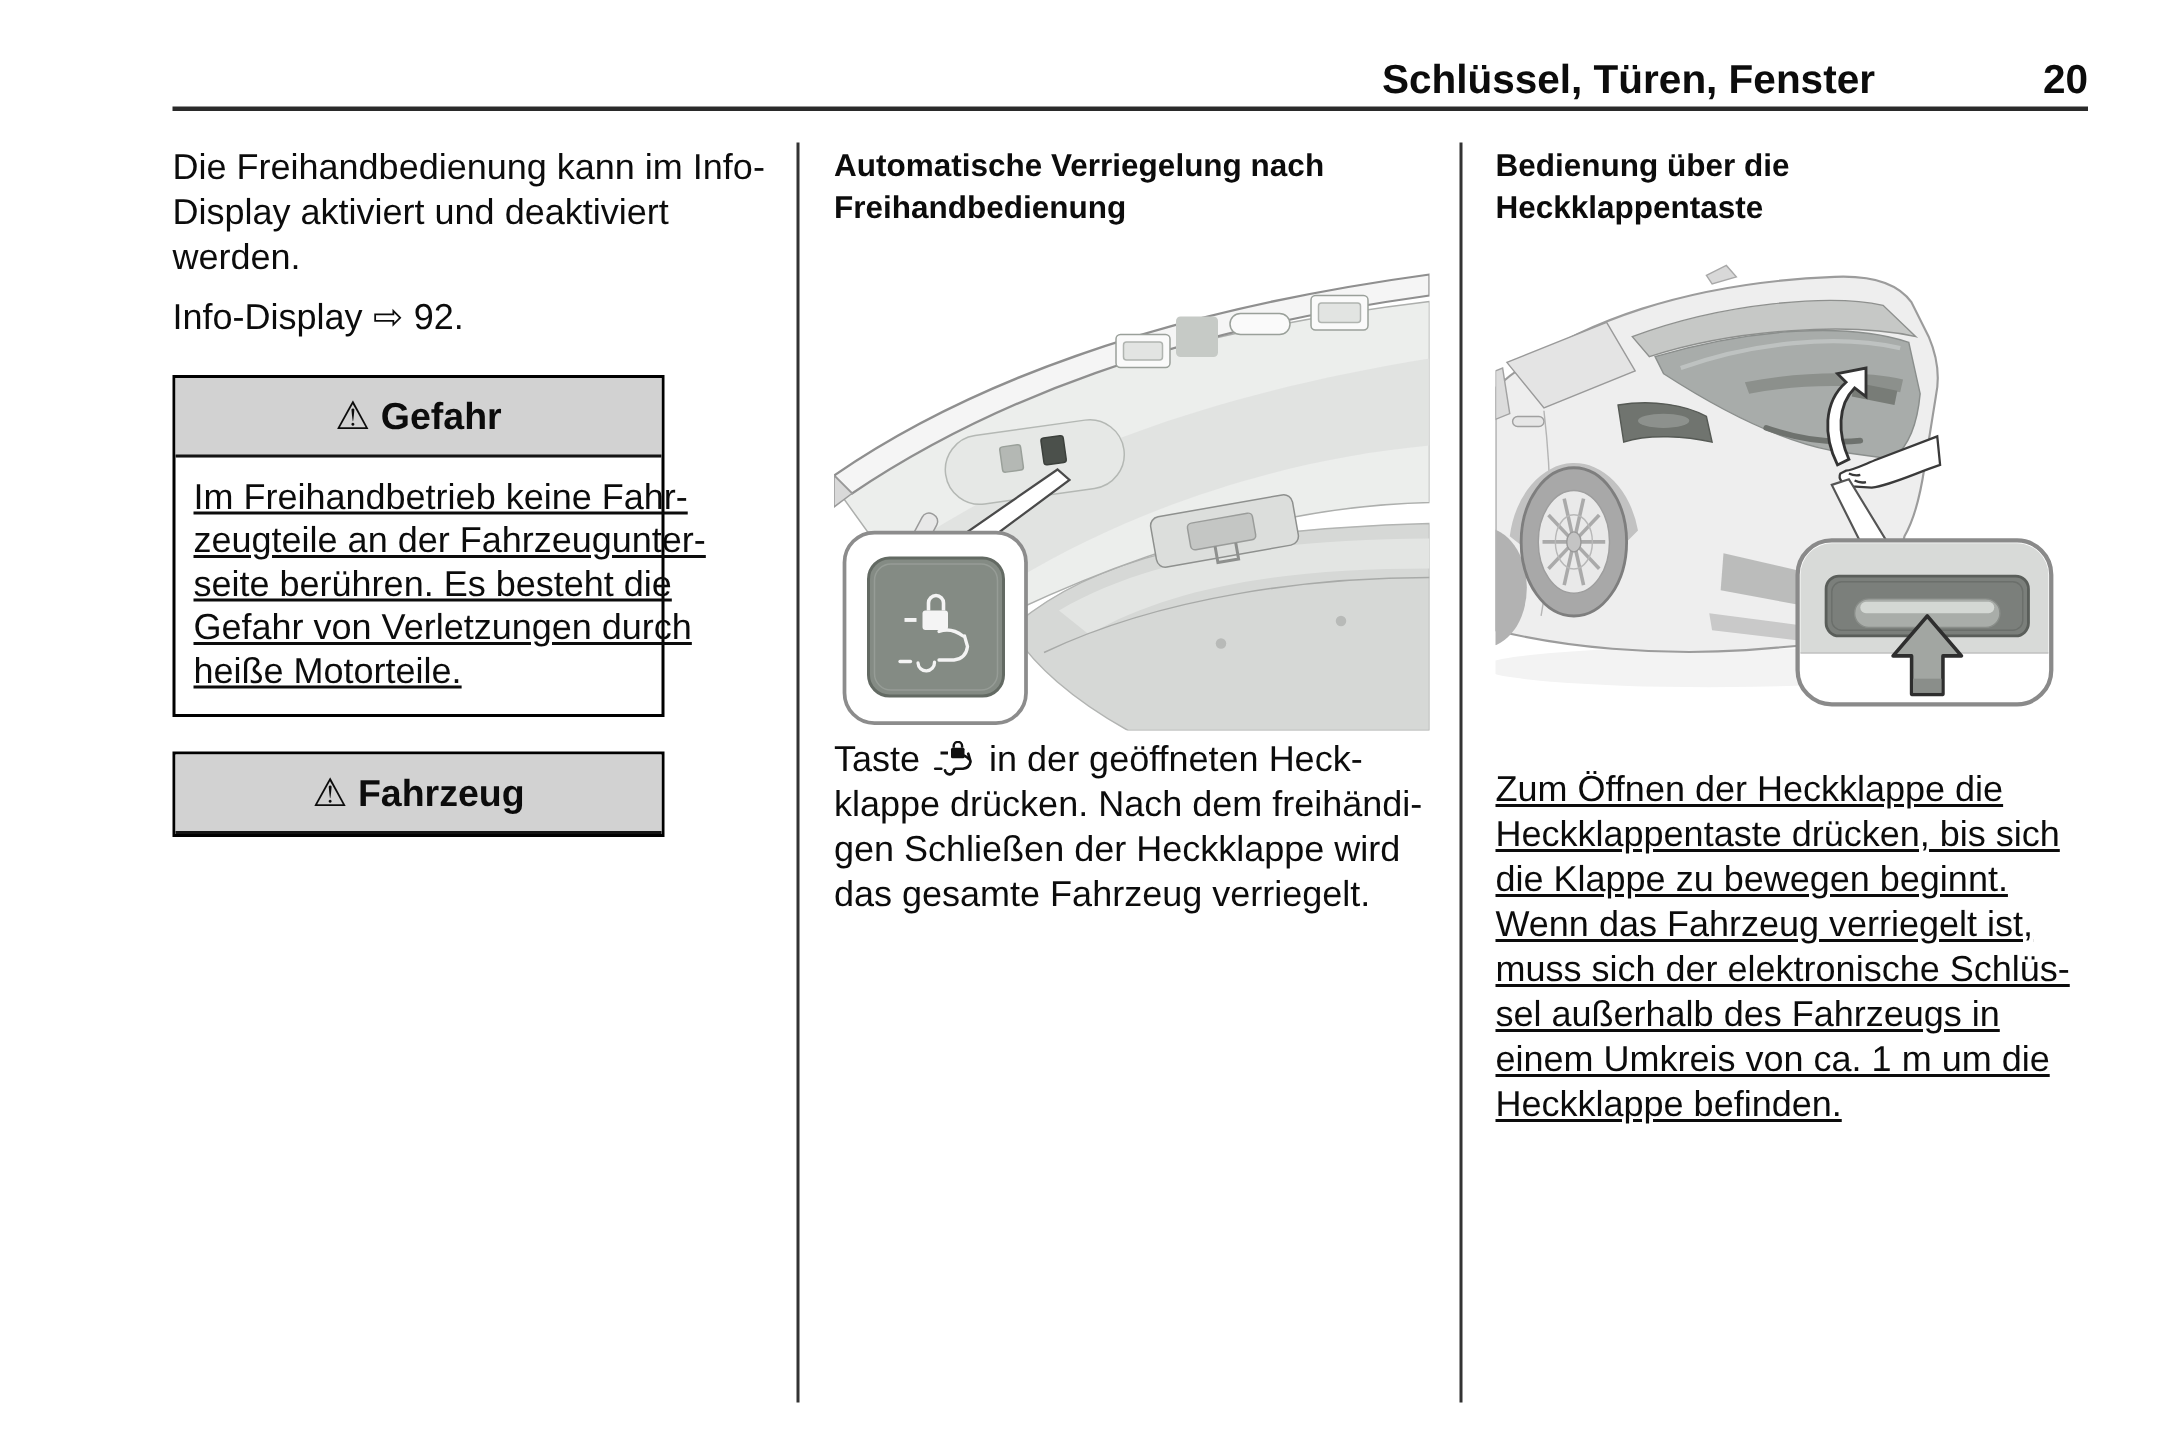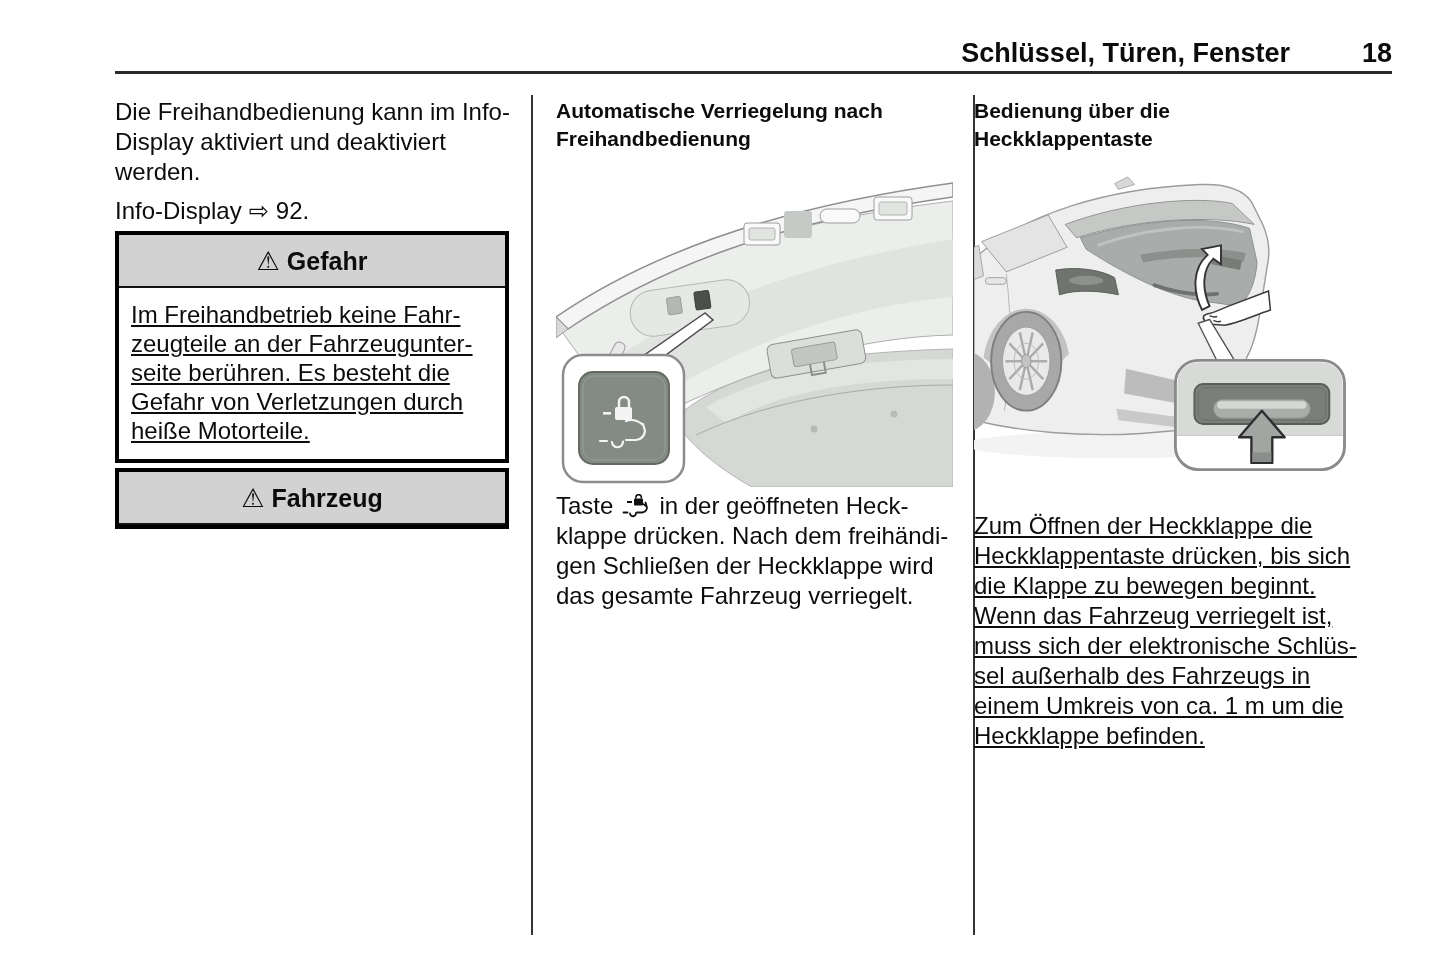--- a/index.html
+++ b/index.html
@@ -4,56 +4,56 @@
 <style>
   html,body{margin:0;padding:0;}
   body{
     width:1445px;height:966px;background:#ffffff;
     font-family:"Liberation Sans","DejaVu Sans",sans-serif;
     color:#0c0c0c;position:relative;overflow:hidden;
   }
   .page{position:absolute;inset:0;}
   .hdr{
     position:absolute;top:38px;left:115px;width:1277px;
-    display:flex;justify-content:flex-end;align-items:baseline;gap:72px;
+    display:flex;justify-content:flex-end;align-items:baseline;gap:112px;
     font-weight:bold;font-size:27px;line-height:30px;
   }
   .rule{position:absolute;top:71px;left:115px;width:1277px;height:3px;background:#2a2a2a;}
   .divider{position:absolute;top:95px;height:840px;width:2px;background:#333333;}
   .d1{left:531px}
   .d2{left:973px}
   .col{position:absolute;top:97px;}
-  .col-left{left:115px;width:394px;}
+  .col-left{left:115px;width:328px;}
   .col-mid{left:556px;width:397px;}
-  .col-right{left:974px;width:399px;}
+  .col-right{left:997px;width:399px;}
   .pre{white-space:pre;}
   .body{font-size:24px;line-height:30px;margin:0;}
   h2{font-size:21px;line-height:28px;margin:0;font-weight:bold;white-space:pre;}
   .ref{margin-top:9px;}
   .refarrow{font-family:"DejaVu Sans",sans-serif;margin:0 7px;}
   .tri{font-family:"DejaVu Sans",sans-serif;margin-right:7px;font-size:26px;}
-  .warnbox{border:4px solid #000000;margin-top:5px;}
+  .warnbox{border:2px solid #000000;margin-top:23px;}
   .warnhead{
     background:#d2d2d2;border-bottom:2px solid #141414;text-align:center;
     font-weight:bold;font-size:25px;line-height:30px;padding:11px 0 10px;
   }
   .warnbody{padding:12px 12px 14px;font-size:24px;line-height:29px;white-space:pre;text-decoration:underline;}
   figure{margin:14px 0 0 0;}
   .col-mid .body{}
   .col-right .body{margin-top:16px;text-decoration:underline;}
   .inline-icon{vertical-align:-4px;margin:0 8px;}
 </style>
 </head>
 <body>
 
 <div class="page">
 
   <div class="hdr">
     <span>Schlüssel, Türen, Fenster</span>
-    <span>18</span>
+    <span>20</span>
   </div>
   <div class="rule"></div>
 
   <div class="divider d1"></div>
   <div class="divider d2"></div>
 
   <section class="col col-left">
     <p class="body pre">Die Freihandbedienung kann im Info-
 Display aktiviert und deaktiviert
 werden.</p>

